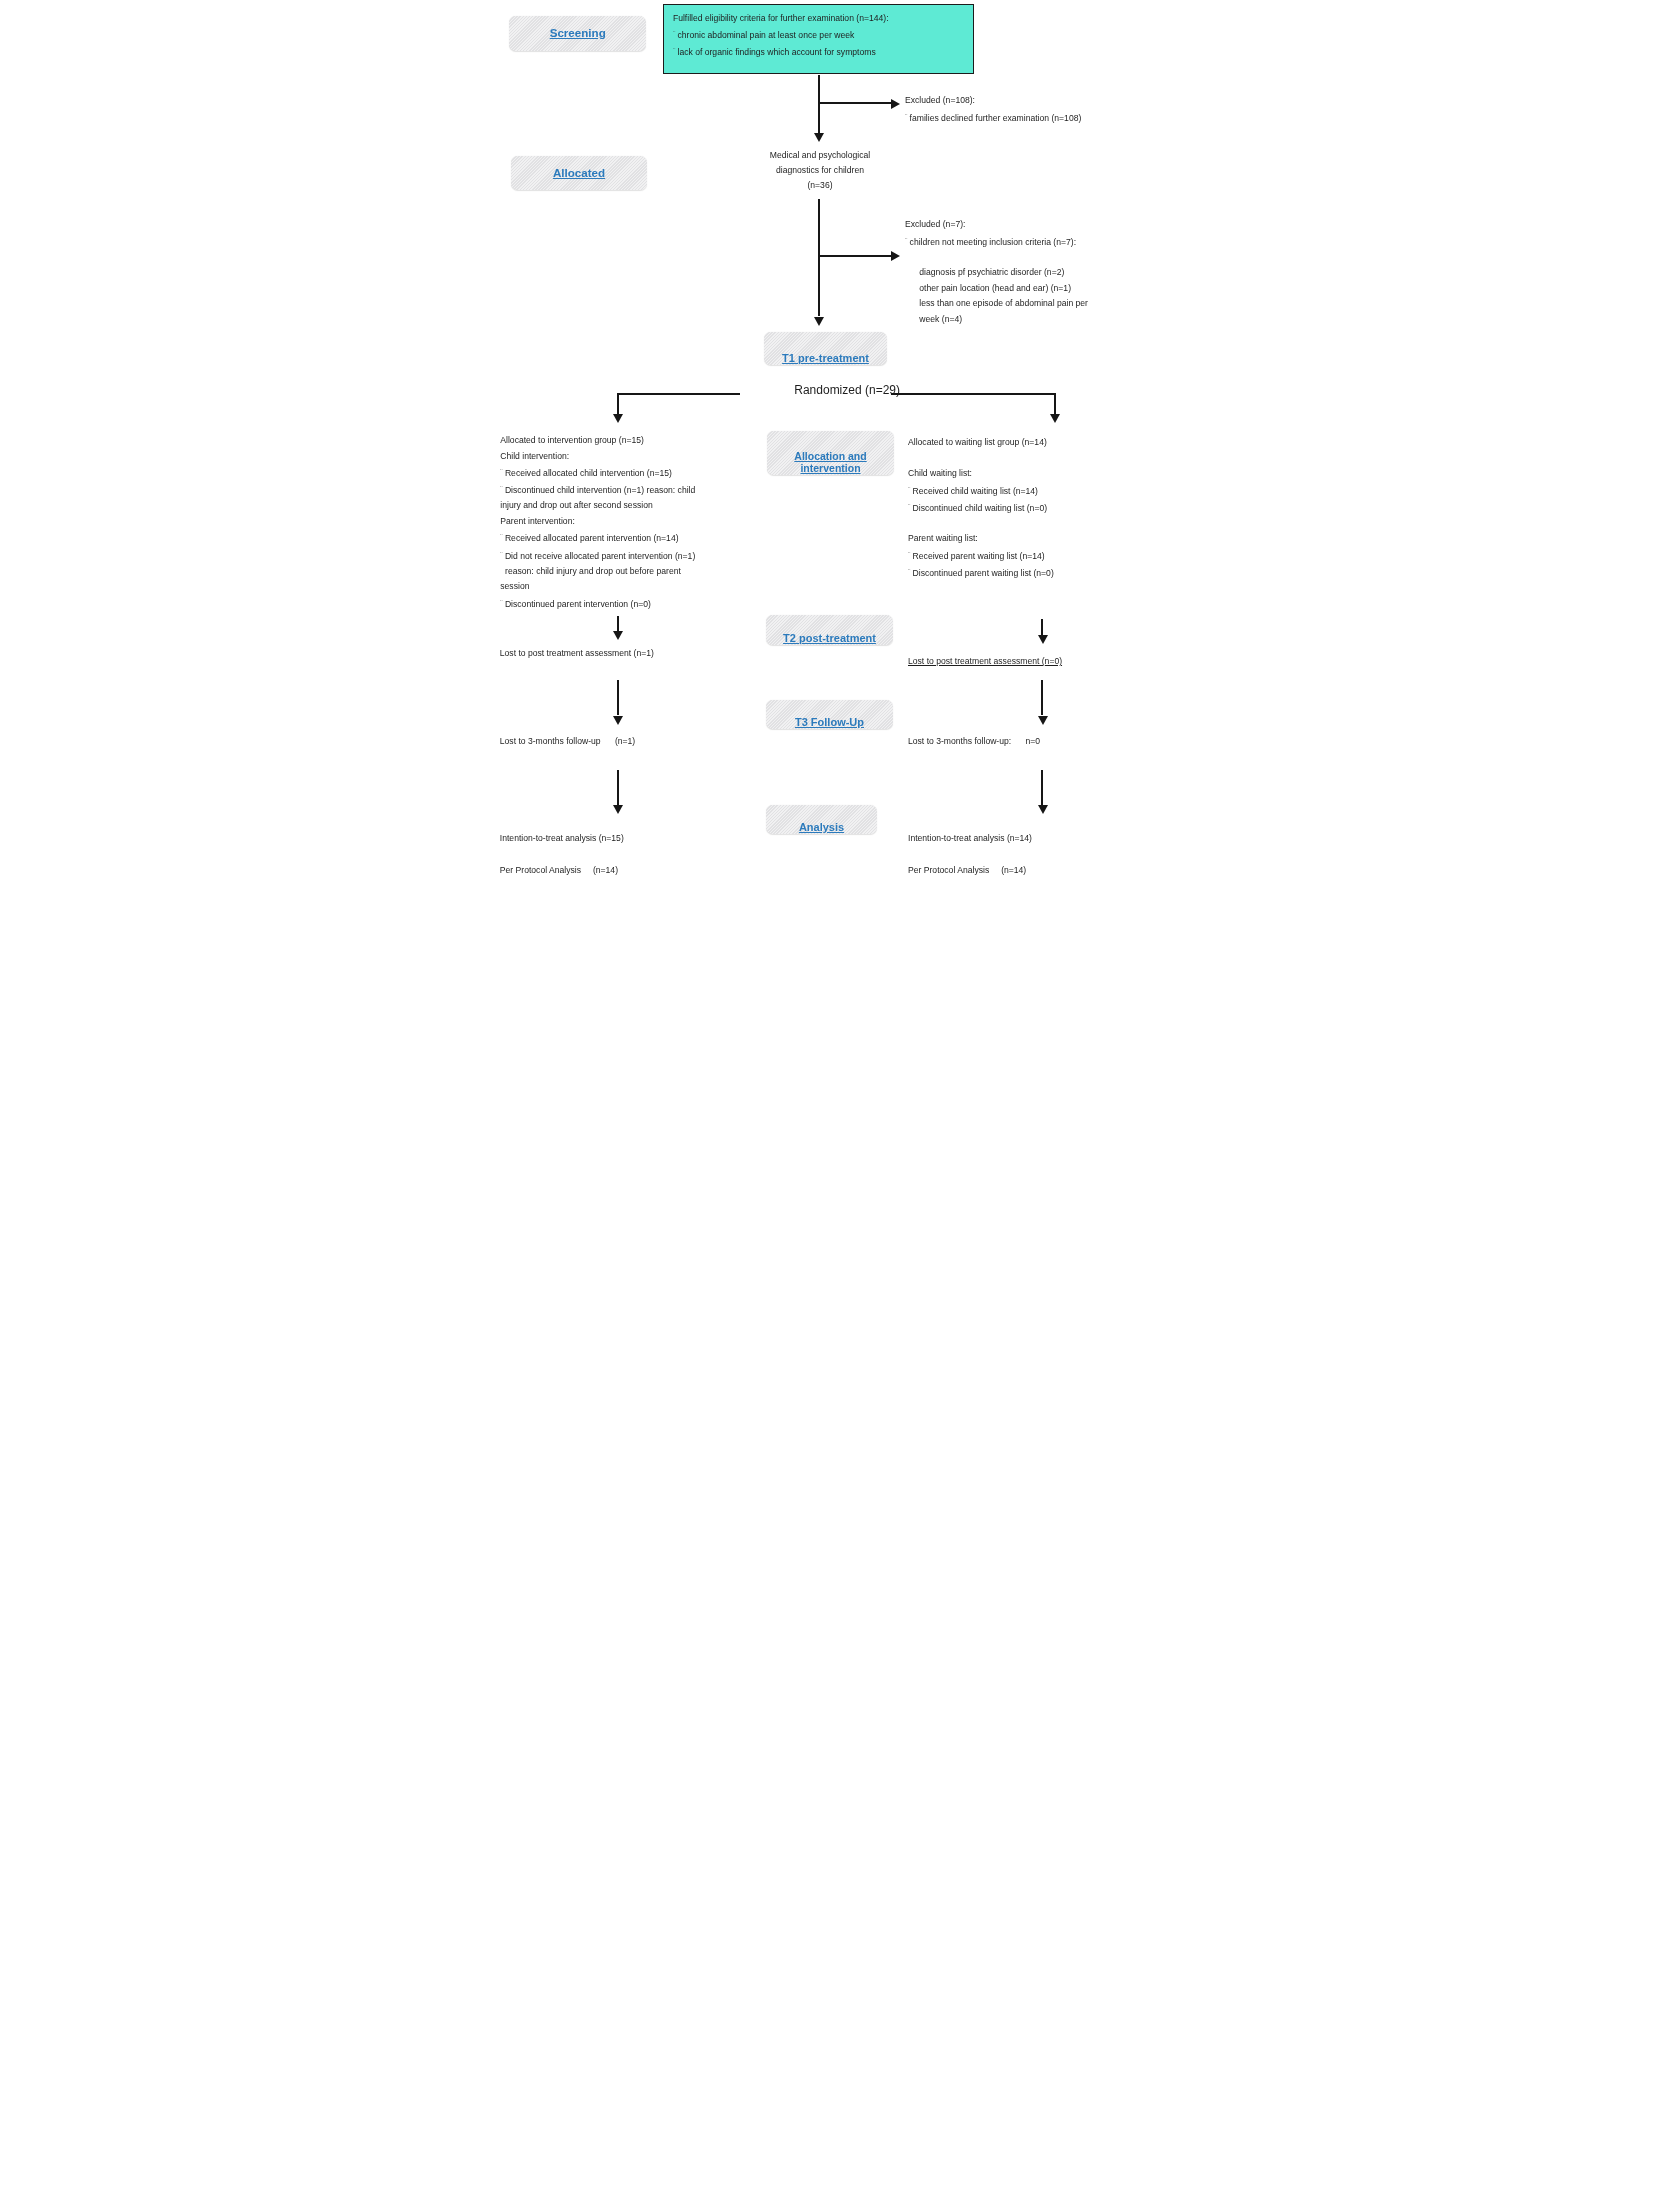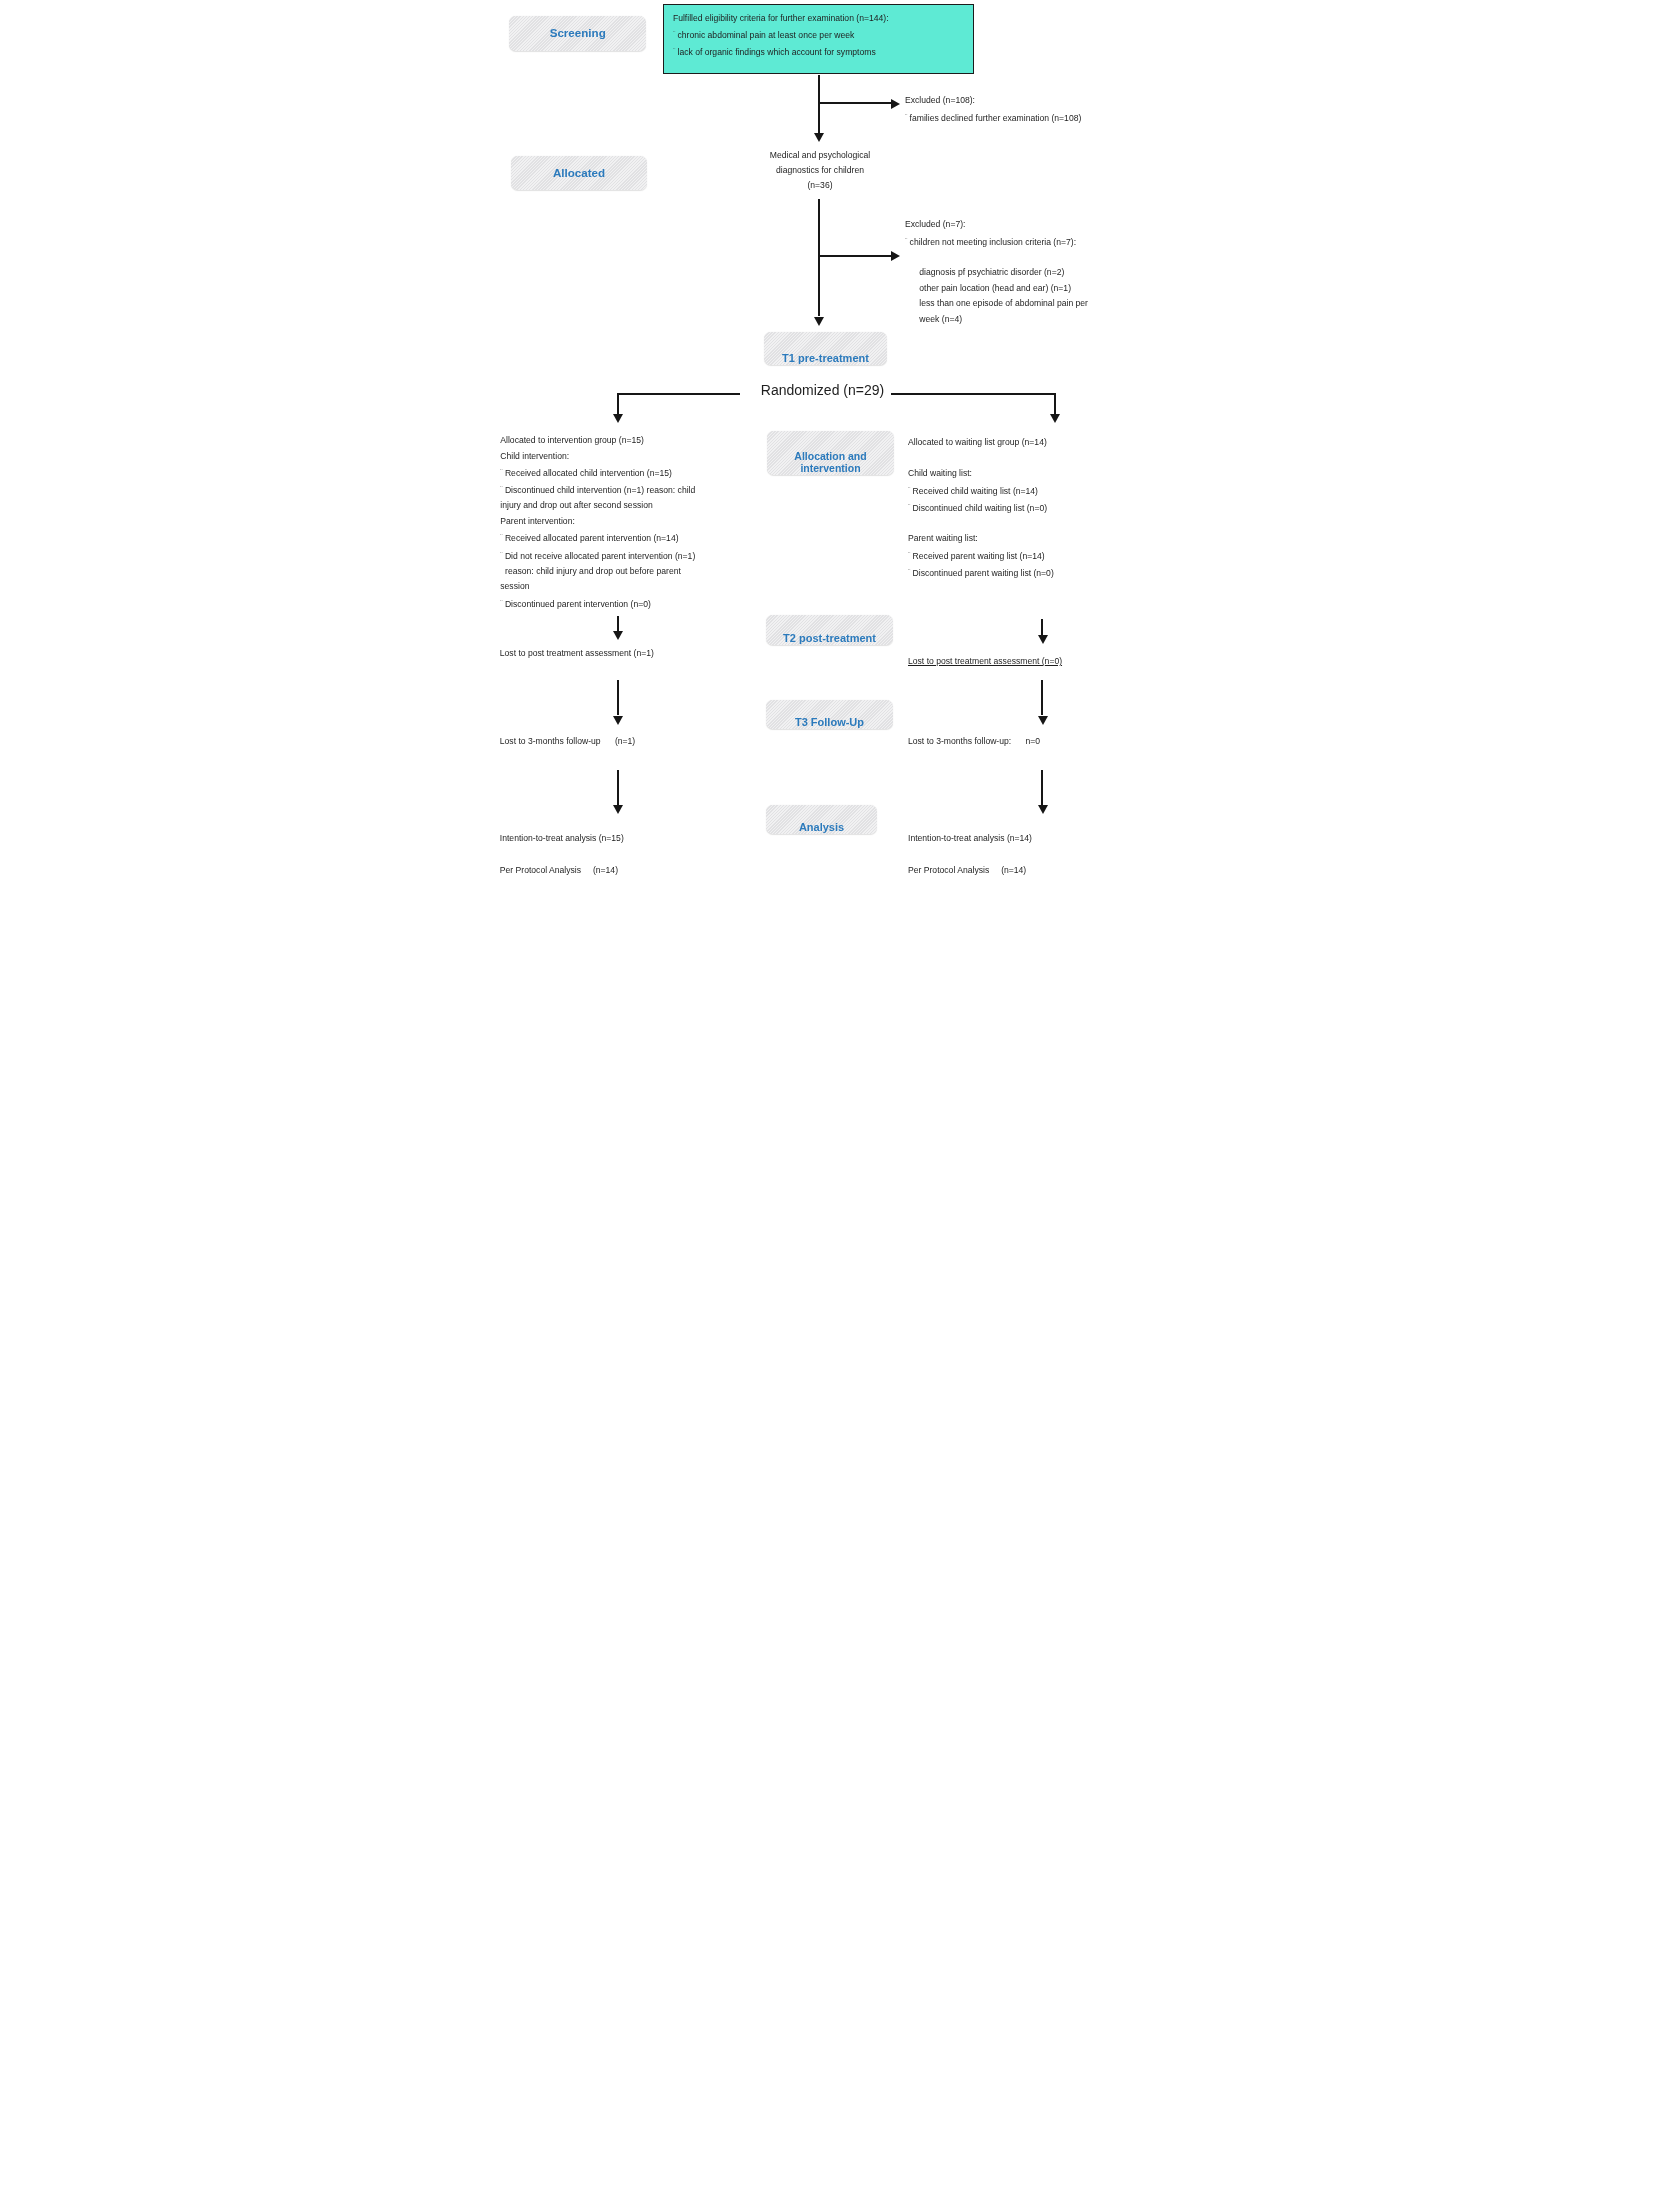--- a/index.html
+++ b/index.html
@@ -9,20 +9,21 @@
   
   .stage{
     position:absolute;
     background:#e6e6e8;
     background-image:repeating-linear-gradient(135deg, rgba(255,255,255,.45) 0 1.1px, rgba(0,0,0,.025) 1.1px 2.2px);
     border-radius:6.6px;
     display:flex;flex-direction:column;align-items:center;justify-content:center;
     color:#2b7abc;font-weight:700;text-align:center;
     box-shadow:0 0.6px 1.1px rgba(0,0,0,.12);
     line-height:1.2;
+    text-decoration:underline;
   }
   .stage.big{font-size:11.6px;}
   .stage.mid{font-size:11px;justify-content:flex-end;}
 
   
   .bbox{
     position:absolute;border:1.1px solid #1c1c1c;background:#5eead4;
     padding:5.5px 8.9px 3.3px 8.9px;box-sizing:border-box;
   }
 
@@ -110,21 +111,21 @@
 
       <div class="line"><span>      less than one episode of abdominal pain per</span></div>
 
       <div class="line"><span>      week (n=4)</span></div>
     </div>
 
   <div class="stage mid" style="left:267px;top:332px;width:123px;height:33px;">
     <span>T1 pre-treatment</span>
   </div>
 
-  <div class="plain" style="left:248px;top:384px;width:155px;text-align:center;font-size:14px;">Randomized (n=29)</div>
+  <div class="plain" style="left:248px;top:384px;width:155px;text-align:right;font-size:12px;">Randomized (n=29)</div>
 
   <div class="hline" style="left:121px;top:393px;width:122px;"></div>
   <div class="hline" style="left:394px;top:393px;width:163px;"></div>
   <div class="vline" style="left:120px;top:393px;height:21px;"></div>
   <div class="ah-down" style="left:116px;top:414px;"></div>
   <div class="vline" style="left:557px;top:393px;height:21px;"></div>
   <div class="ah-down" style="left:553px;top:414px;"></div>
 
   <div class="tblock" style="left:3.3px;top:433px;width:266px;">
 

